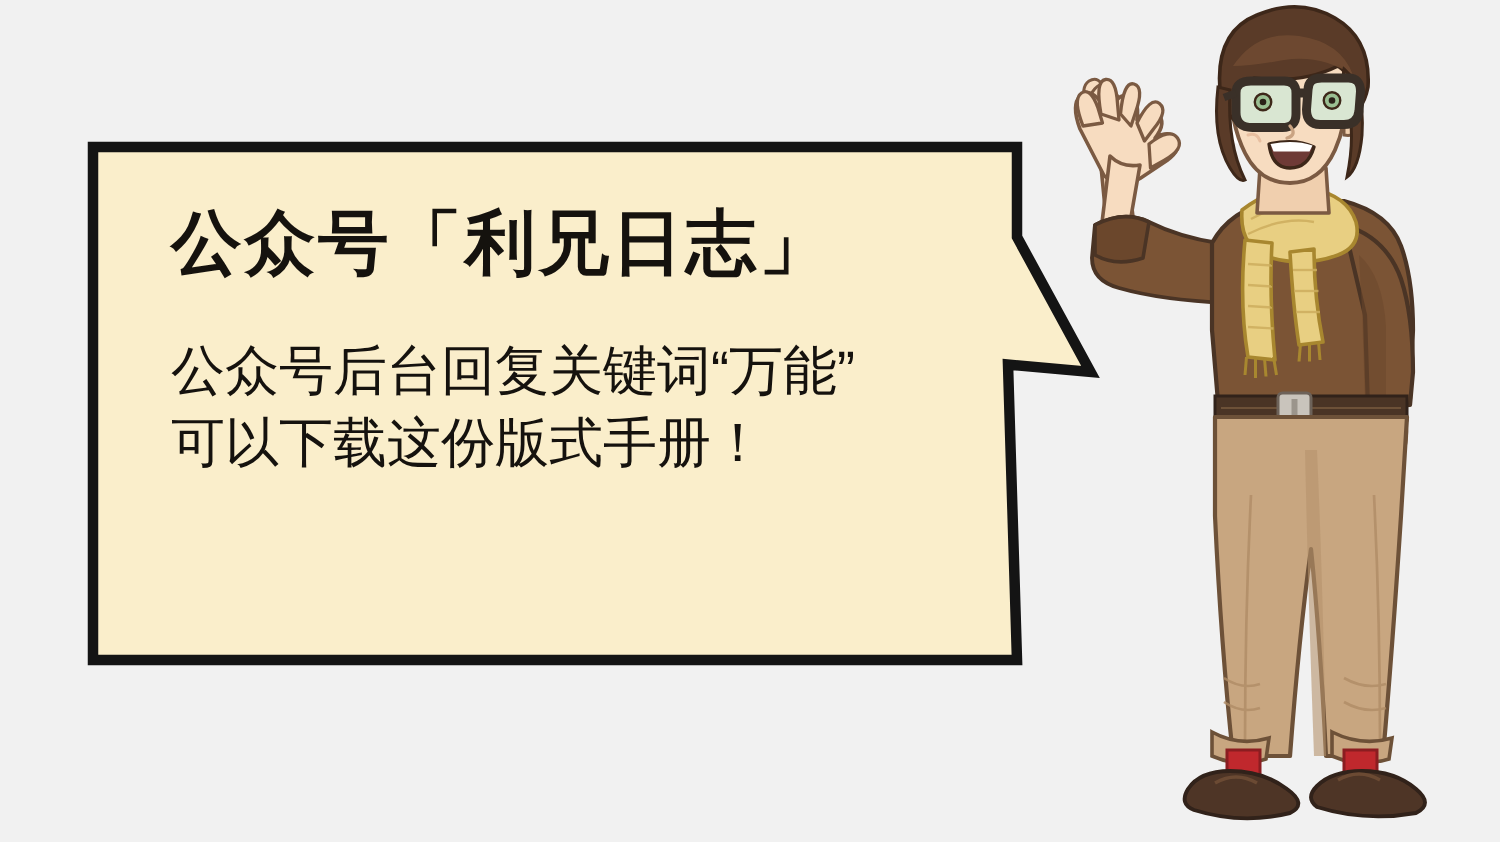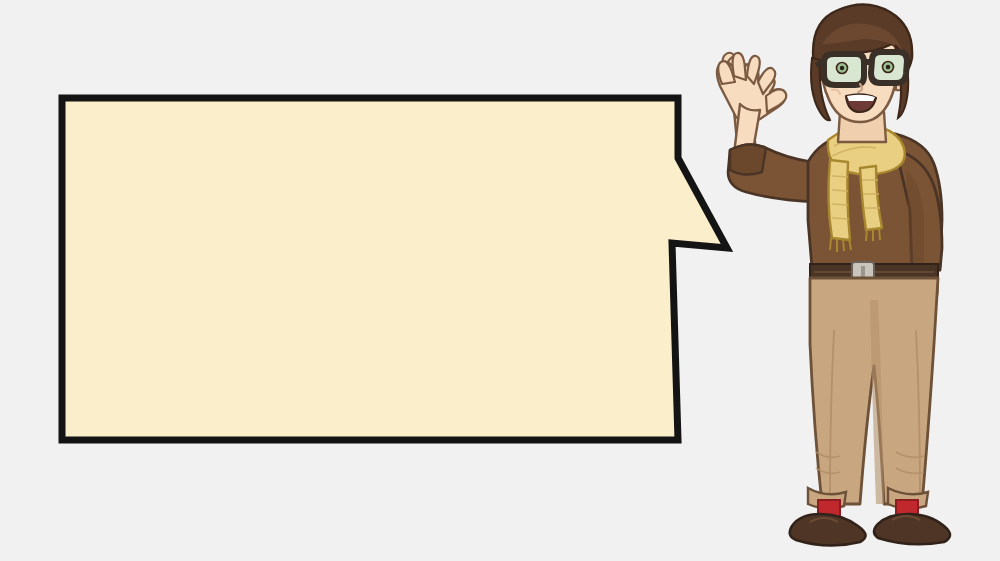--- a/index.html
+++ b/index.html
@@ -67,20 +67,27 @@
 </style>
 </head>
 <body>
 
 <div id="stage">
 
   <svg id="bubble-layer" viewBox="0 0 1000 561" aria-hidden="true">
     <polygon points="62,98 678,98 678,158 727,248 672,243 678,440 62,440" fill="#faeecb" stroke="#141414" stroke-width="7" stroke-linejoin="miter"></polygon>
   </svg>
 
+  <div id="bubble-text">
+    <div class="bubble-title">公众号「利兄日志」</div>
+    <div class="bubble-body">
+      <span class="bubble-body-line">公众号后台回复关键词“万能”</span>
+      <span class="bubble-body-line">可以下载这份版式手册！</span>
+    </div>
+  </div>
 
   <svg id="character" viewBox="0 0 300 561" aria-hidden="true">
 
     <g>
       <path d="M120 95 q-12 -50 10 -60 q18 -8 24 18 l6 48 z" fill="#ffffff"></path>
     </g>
 
     <g>
 
       <path d="M38 152 L30 70 q-1 -8 7 -9 q8 -1 9 7 l10 82 z" fill="#f7dcc0" stroke="#7b5a42" stroke-width="2.4" stroke-linejoin="round"></path>

